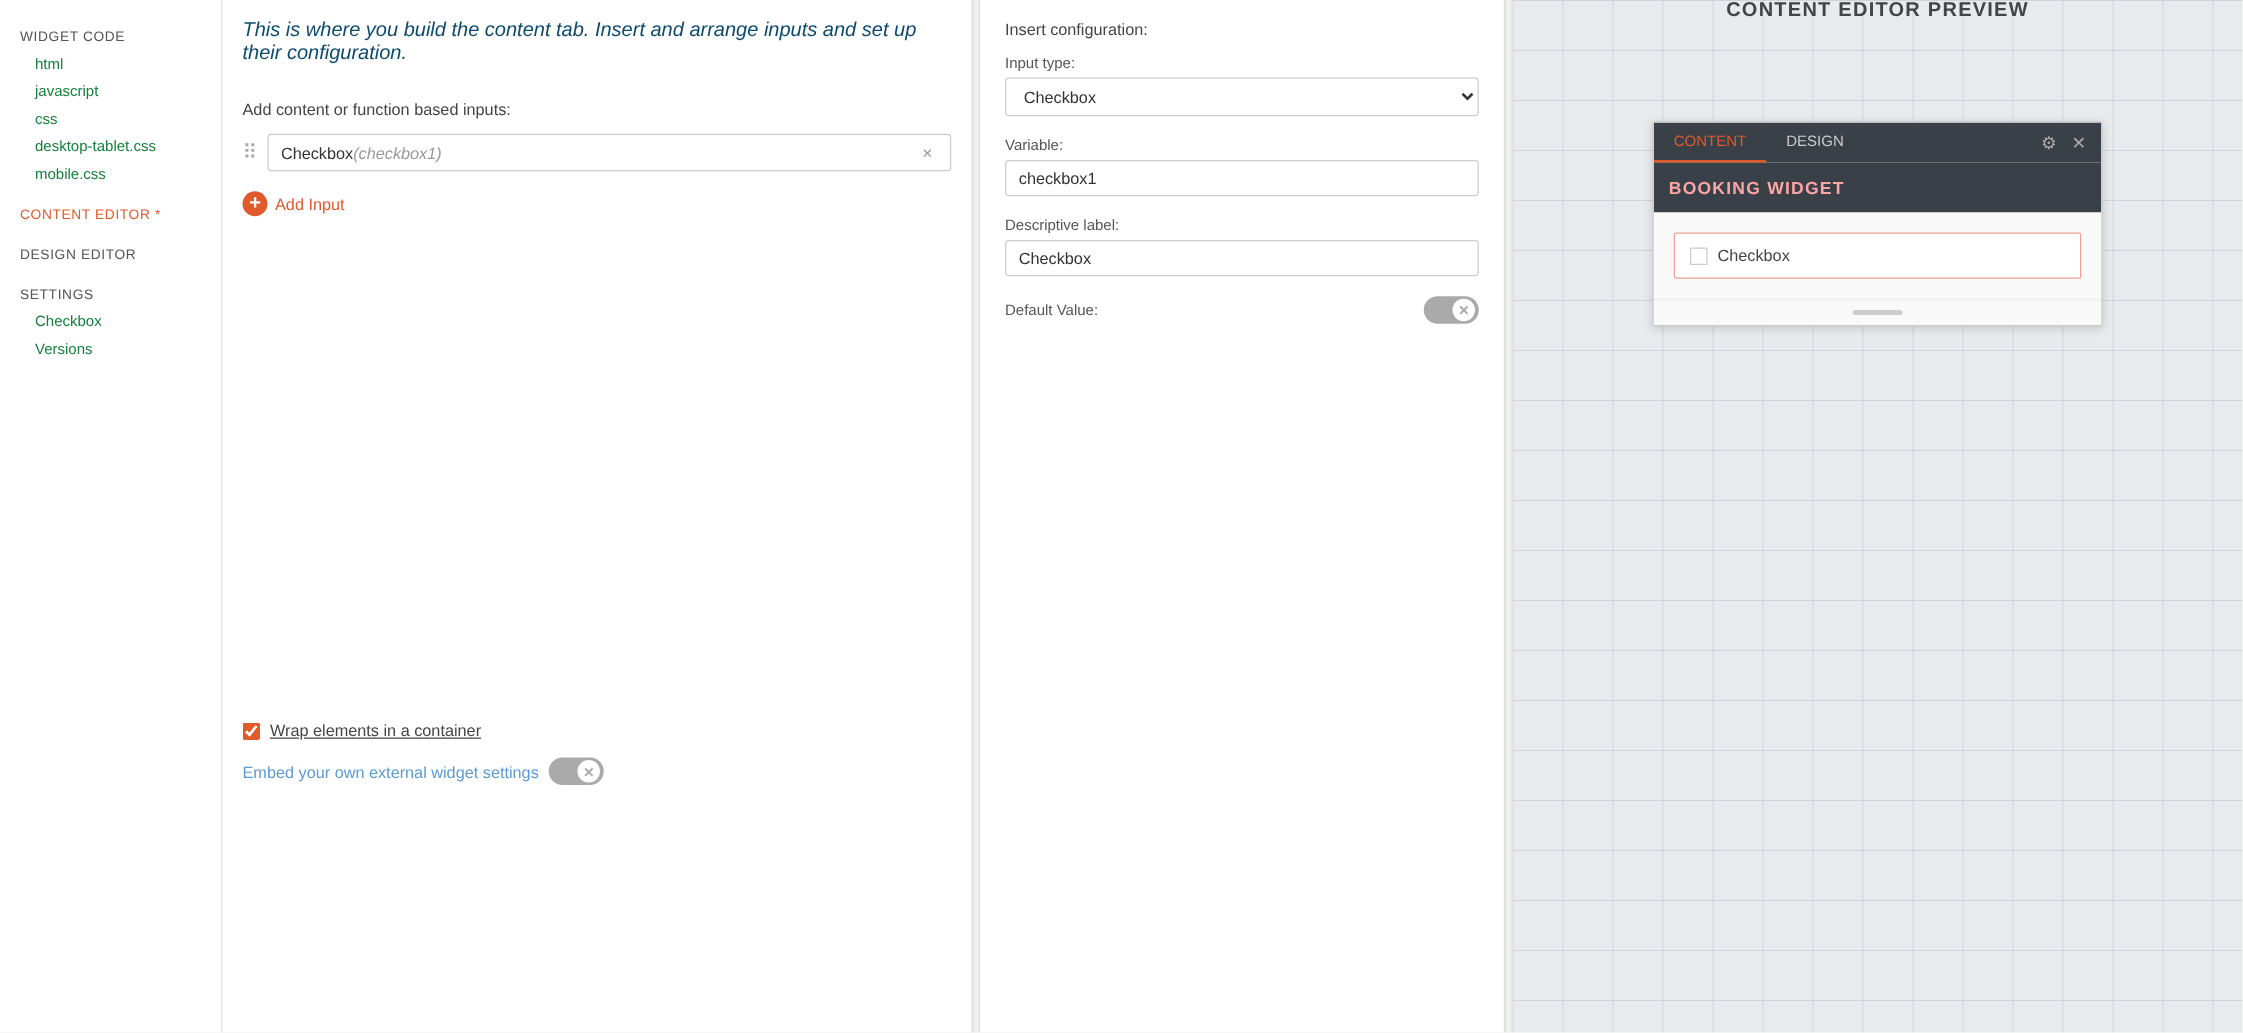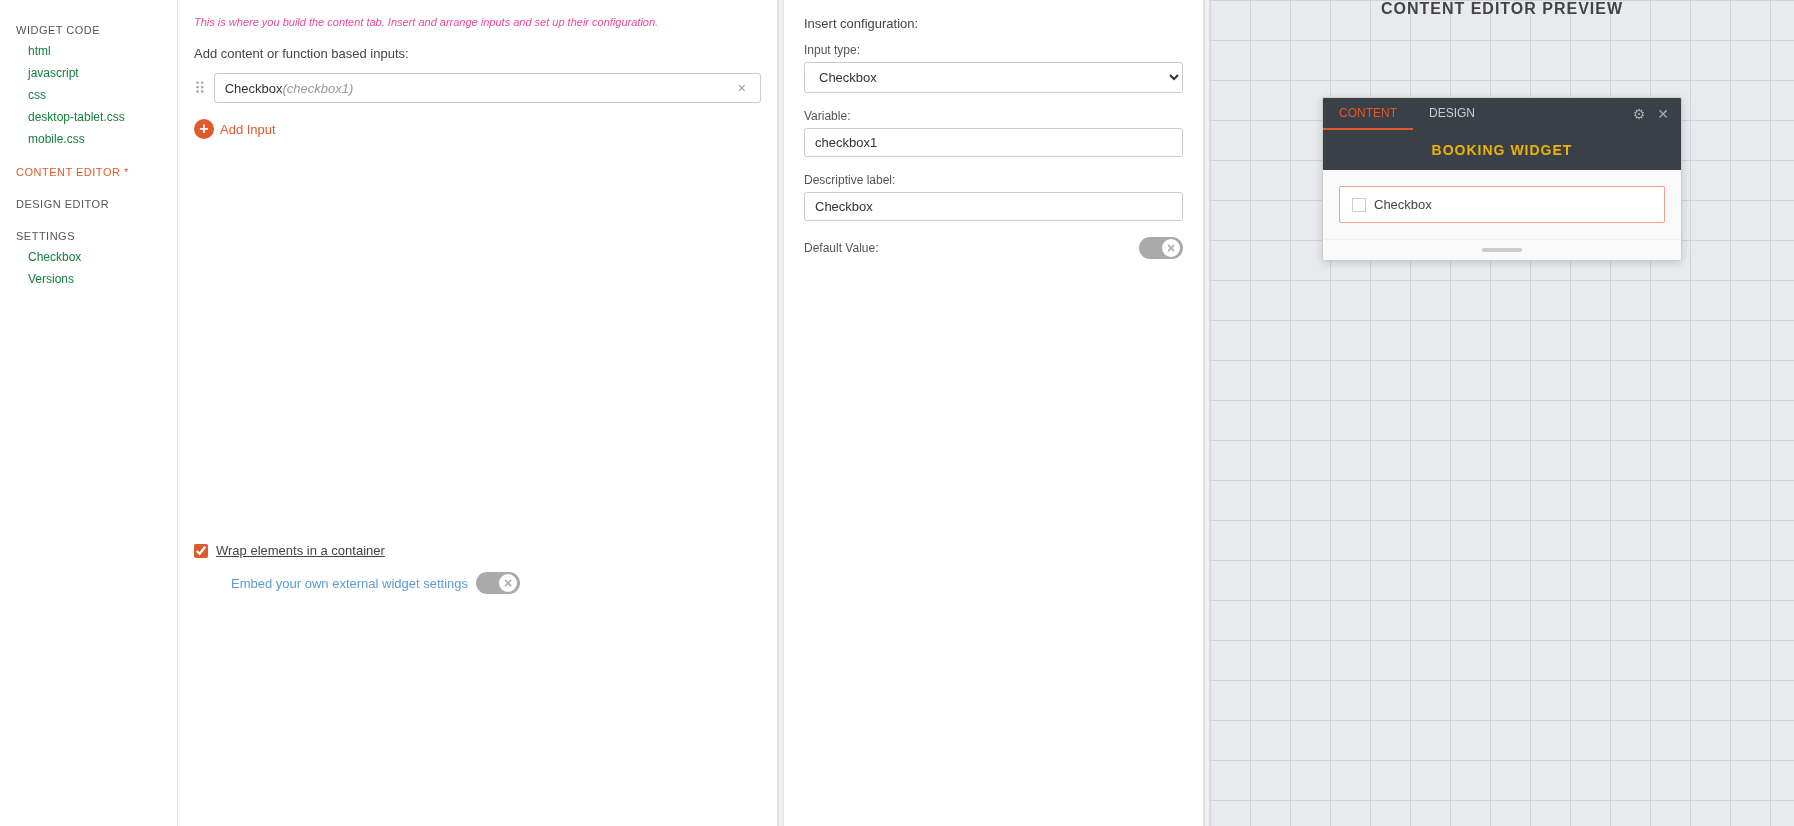--- a/index.html
+++ b/index.html
@@ -49,23 +49,23 @@
       flex: 1;
       padding: 16px;
       overflow-y: auto;
       background: #fff;
       border-right: 1px solid #e0e0e0;
       max-width: 600px;
     }
 
     .panel-description {
       font-style: italic;
-      color: #ec4899;
-      font-size: 11px;
-      margin-bottom: 18px;
+      color: #0c4a6e;
+      font-size: 16px;
+      margin-bottom: 28px;
     }
 
     .section-title {
       font-size: 13px;
       color: #444;
       margin-bottom: 12px;
     }
 
     .input-row {
       display: flex;
@@ -142,21 +142,20 @@
       accent-color: #e05a2b;
       width: 14px;
       height: 14px;
     }
     .checkbox-row label { font-size: 13px; color: #444; text-decoration: underline; }
 
     .embed-row {
       display: flex;
       align-items: center;
       gap: 8px;
-      margin-left: 37px;
     }
     .embed-row span { font-size: 13px; color: #5b9bd5; }
 
     
     .right-panel {
       flex: 1;
       padding: 16px 20px;
       overflow-y: auto;
       background: #fff;
       border-right: 1px solid #e0e0e0;
@@ -304,22 +303,22 @@
       background: none;
       border: none;
       color: #aaa;
       cursor: pointer;
       font-size: 14px;
       padding: 2px;
     }
 
     .widget-card-title {
       background: #3a4047;
-      color: #eab308;
-      text-align: center;
+      color: #fca5a5;
+      text-align: left;
       padding: 12px;
       font-size: 14px;
       font-weight: bold;
       letter-spacing: 1px;
     }
 
     .widget-card-body {
       padding: 16px;
       background: #f9f9f9;
     }

